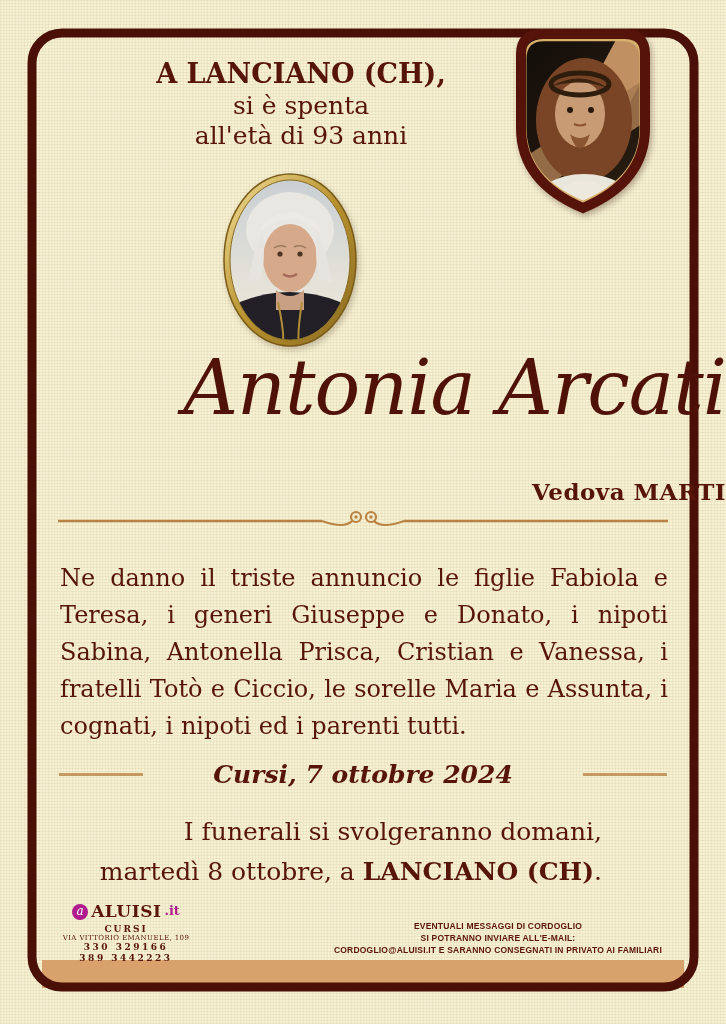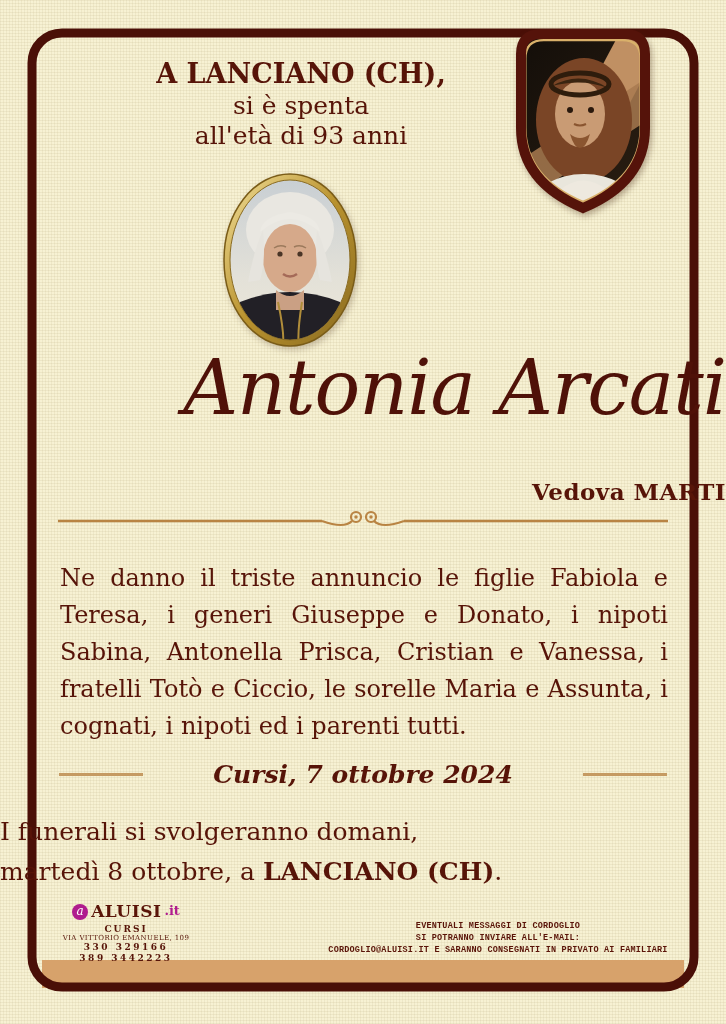--- a/index.html
+++ b/index.html
@@ -27,36 +27,36 @@
   .subtitle{left:0;top:478px;width:726px;text-align:right;
         font-weight:bold;font-size:23px;letter-spacing:.5px;}
   
   .announce{left:60px;top:560px;width:608px;font-size:24px;line-height:37px;
         text-align:justify;}
   
   .dateline{left:36px;top:760px;width:654px;display:flex;align-items:center;justify-content:center;}
   .dateline .rule{height:3px;width:84px;background:#c59a62;}
   .dateline .txt{font-style:italic;font-weight:bold;font-size:25px;margin:0 70px;}
   
-  .funeral{left:0;top:812px;width:602px;text-align:left;font-size:25px;line-height:40px;}
+  .funeral{left:0;top:812px;width:602px;text-align:right;font-size:25px;line-height:40px;}
   .funeral b{font-weight:bold;}
   
   .agency{left:46px;top:902px;width:160px;text-align:center;line-height:1.15;}
   .agency .brandrow{display:flex;align-items:center;justify-content:center;gap:3px;}
   .logo-dot{width:16px;height:16px;border-radius:50%;background:#b01c8e;color:#fff;
         font-family:"DejaVu Serif",serif;font-style:italic;font-size:12px;line-height:15px;
         text-align:center;display:inline-block;}
   .brand{font-size:17px;font-weight:bold;color:#5a1408;letter-spacing:.5px;}
   .brand-it{font-size:13px;font-weight:bold;color:#b01c8e;}
   .agency .city{font-size:9px;font-weight:bold;letter-spacing:2px;margin-top:2px;}
   .agency .addr{font-size:7px;letter-spacing:.4px;}
   .agency .phone{font-size:9px;font-weight:bold;letter-spacing:2.5px;line-height:11px;}
   
   .condolences{left:318px;top:920px;width:360px;text-align:center;
-        font-family:Liberation Mono, monospace;font-weight:bold;font-size:8.5px;
+        font-family:Liberation Sans, sans-serif;font-weight:bold;font-size:8.5px;
         line-height:12px;letter-spacing:.2px;color:#5a1408;}
   
   .towns{left:36px;top:964px;width:654px;text-align:center;
         font-family:"Liberation Sans",sans-serif;font-weight:bold;font-size:11px;
         letter-spacing:.6px;color:#4a0f07;}
   
   .shield-wrap{left:500px;top:20px;width:166px;height:200px;filter:drop-shadow(2px 3px 3px rgba(60,30,10,.35));}
   .oval-wrap{left:220px;top:170px;width:140px;height:180px;filter:drop-shadow(2px 3px 3px rgba(60,30,10,.25));}
   .divider{left:58px;top:508px;width:610px;height:26px;}
 </style>

